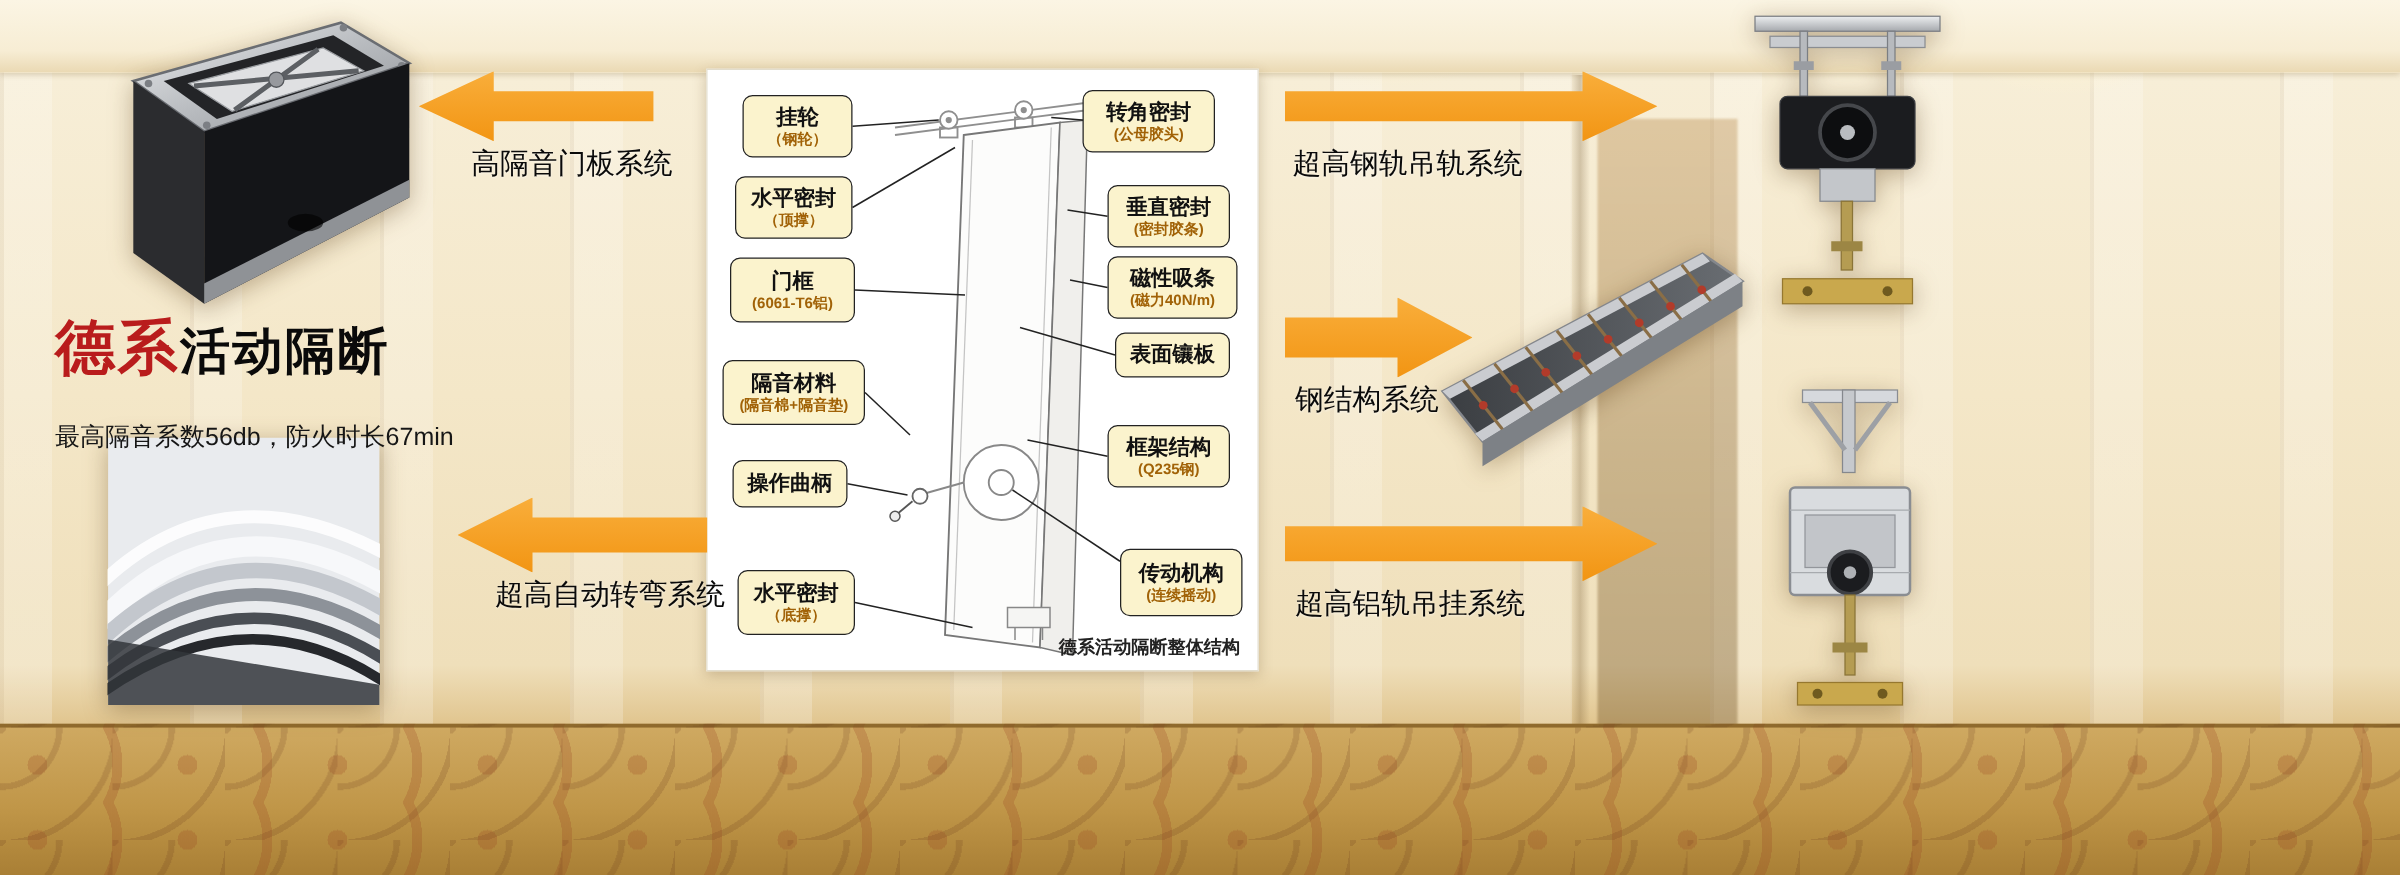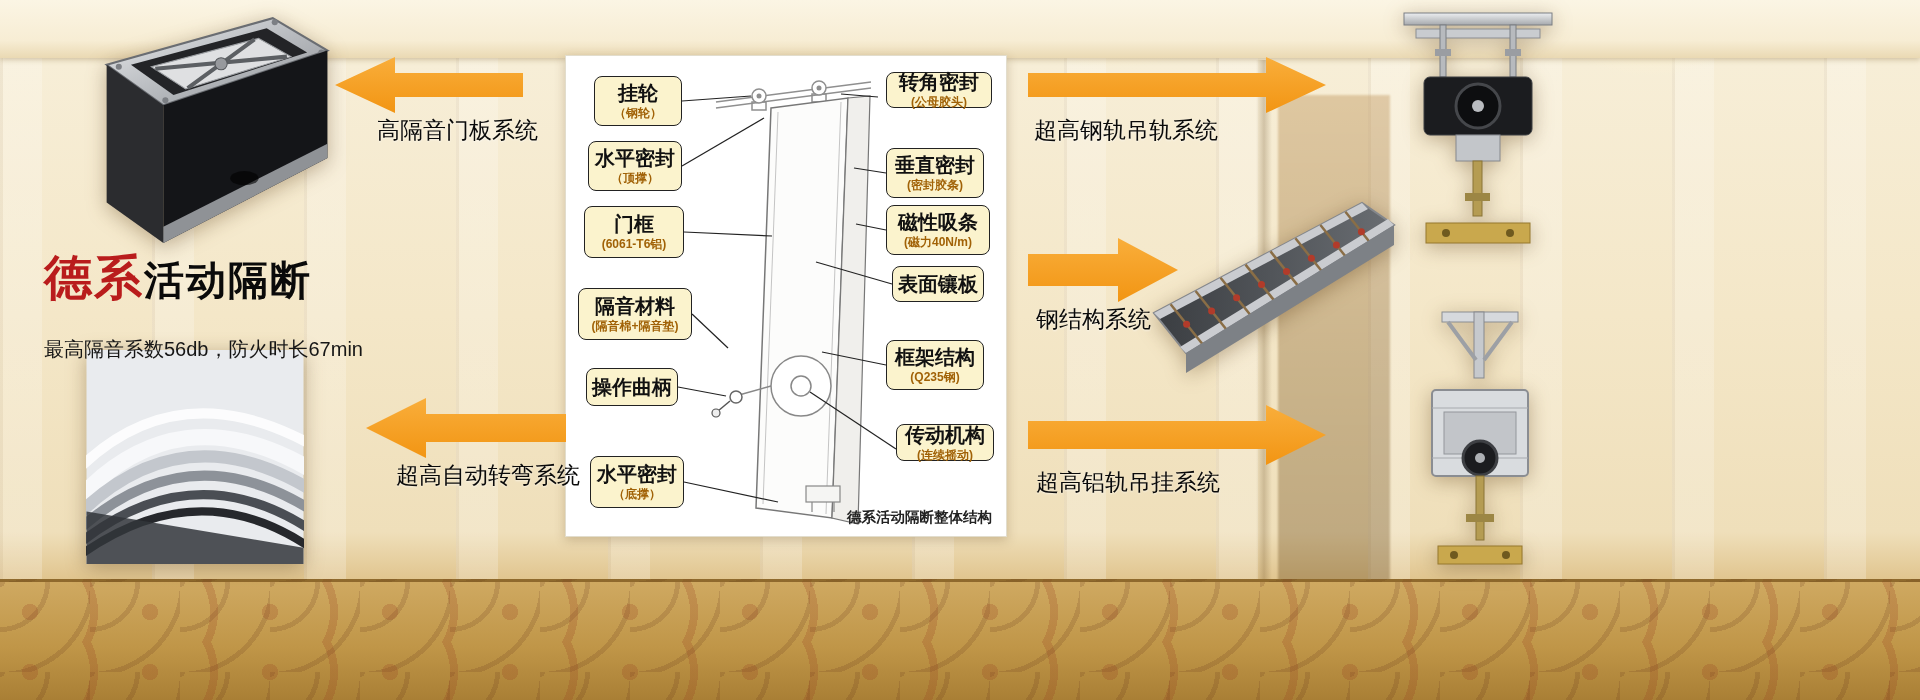--- a/index.html
+++ b/index.html
@@ -61,21 +61,21 @@
     position:absolute;left:565px;top:55px;width:440px;height:480px;z-index:3;
     background:#ffffff;border:1px solid #e2ddcd;box-shadow:0 3px 10px rgba(90,60,20,.25);
   }
   .diagram .art{position:absolute;inset:0;width:100%;height:100%;}
   .callout{
     position:absolute;box-sizing:border-box;z-index:2;
     background:#fbf3cd;border:1.5px solid #222;border-radius:8px;
     display:flex;flex-direction:column;align-items:center;justify-content:center;
     text-align:center;line-height:1.25;padding:3px 4px;
   }
-  .callout .l1{font-size:20px;font-weight:700;color:#111;}
+  .callout .l1{font-size:17px;font-weight:700;color:#111;}
   .callout .l2{font-size:12px;font-weight:600;color:#a16207;}
   .callout .l2:empty{display:none;}
   .caption{position:absolute;right:14px;bottom:9px;font-size:14.5px;font-weight:600;color:#222;}
 </style>
 </head>
 <body>
 
 <div class="stage">
 
   <div class="bg"></div>
@@ -217,41 +217,41 @@
     </div>
     <div class="callout" style="left:20px;top:312px;width:92px;height:38px">
       <span class="l1">操作曲柄</span>
 
     </div>
     <div class="callout" style="left:24px;top:400px;width:94px;height:52px">
       <span class="l1">水平密封</span>
       <span class="l2">（底撑）</span>
     </div>
 
-    <div class="callout" style="left:320px;top:16px;width:106px;height:36px">
+    <div class="callout" style="left:300px;top:16px;width:106px;height:50px">
       <span class="l1">转角密封</span>
       <span class="l2">(公母胶头)</span>
     </div>
     <div class="callout" style="left:320px;top:92px;width:98px;height:50px">
       <span class="l1">垂直密封</span>
       <span class="l2">(密封胶条)</span>
     </div>
     <div class="callout" style="left:320px;top:149px;width:104px;height:50px">
       <span class="l1">磁性吸条</span>
       <span class="l2">(磁力40N/m)</span>
     </div>
     <div class="callout" style="left:326px;top:210px;width:92px;height:36px">
       <span class="l1">表面镶板</span>
 
     </div>
     <div class="callout" style="left:320px;top:284px;width:98px;height:50px">
       <span class="l1">框架结构</span>
       <span class="l2">(Q235钢)</span>
     </div>
-    <div class="callout" style="left:330px;top:368px;width:98px;height:37px">
+    <div class="callout" style="left:330px;top:383px;width:98px;height:54px">
       <span class="l1">传动机构</span>
       <span class="l2">(连续摇动)</span>
     </div>
 
     <div class="caption">德系活动隔断整体结构</div>
   </div>
 
   <figure class="photo" style="left:1150px;top:185px;width:250px;height:205px;z-index:2">
     <svg viewBox="0 0 250 205">
       <defs>

